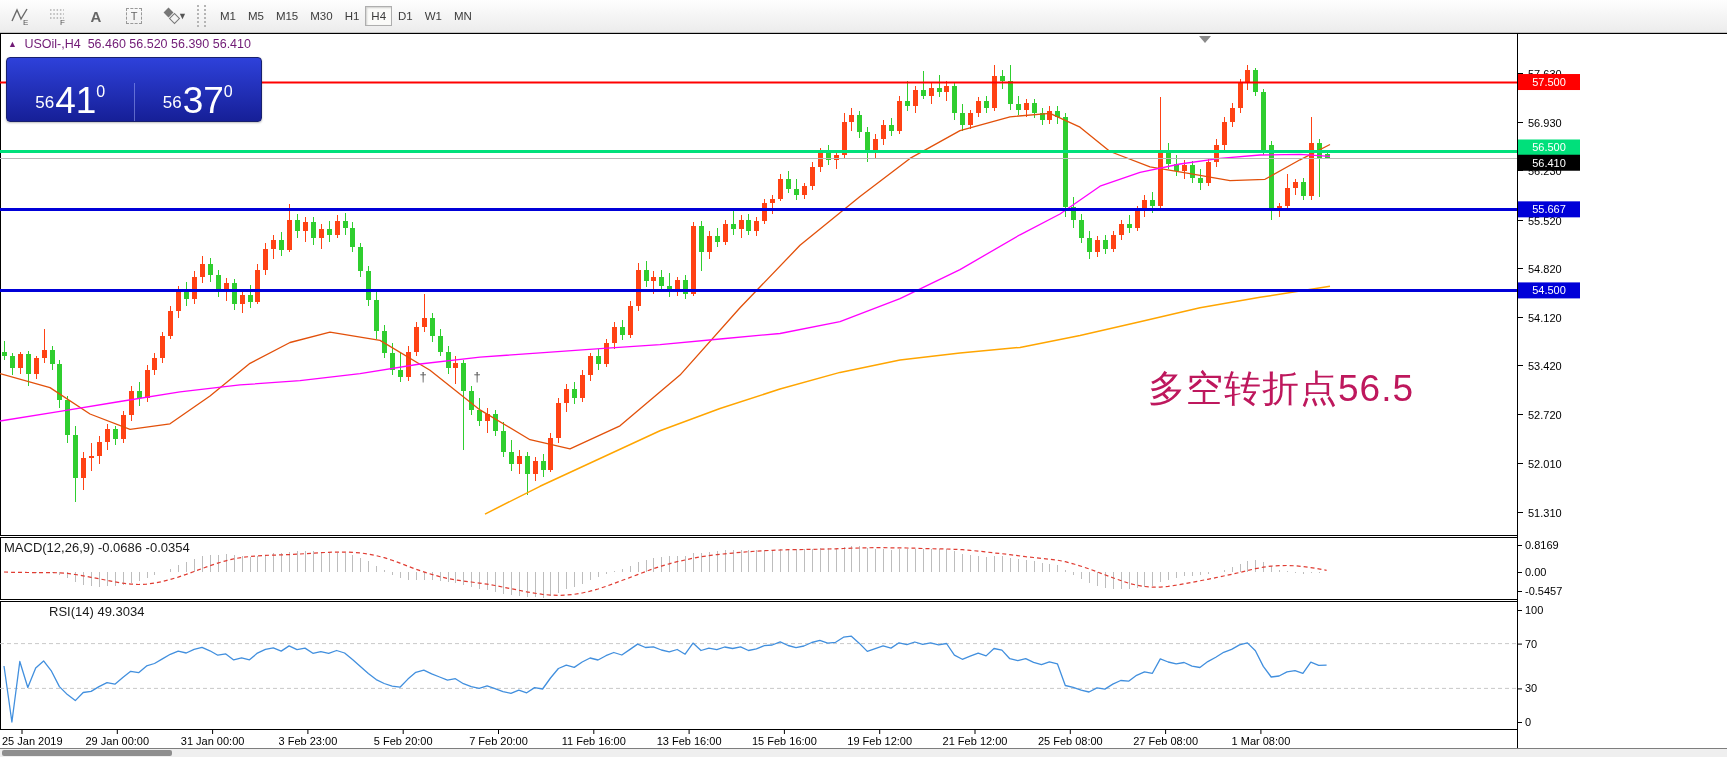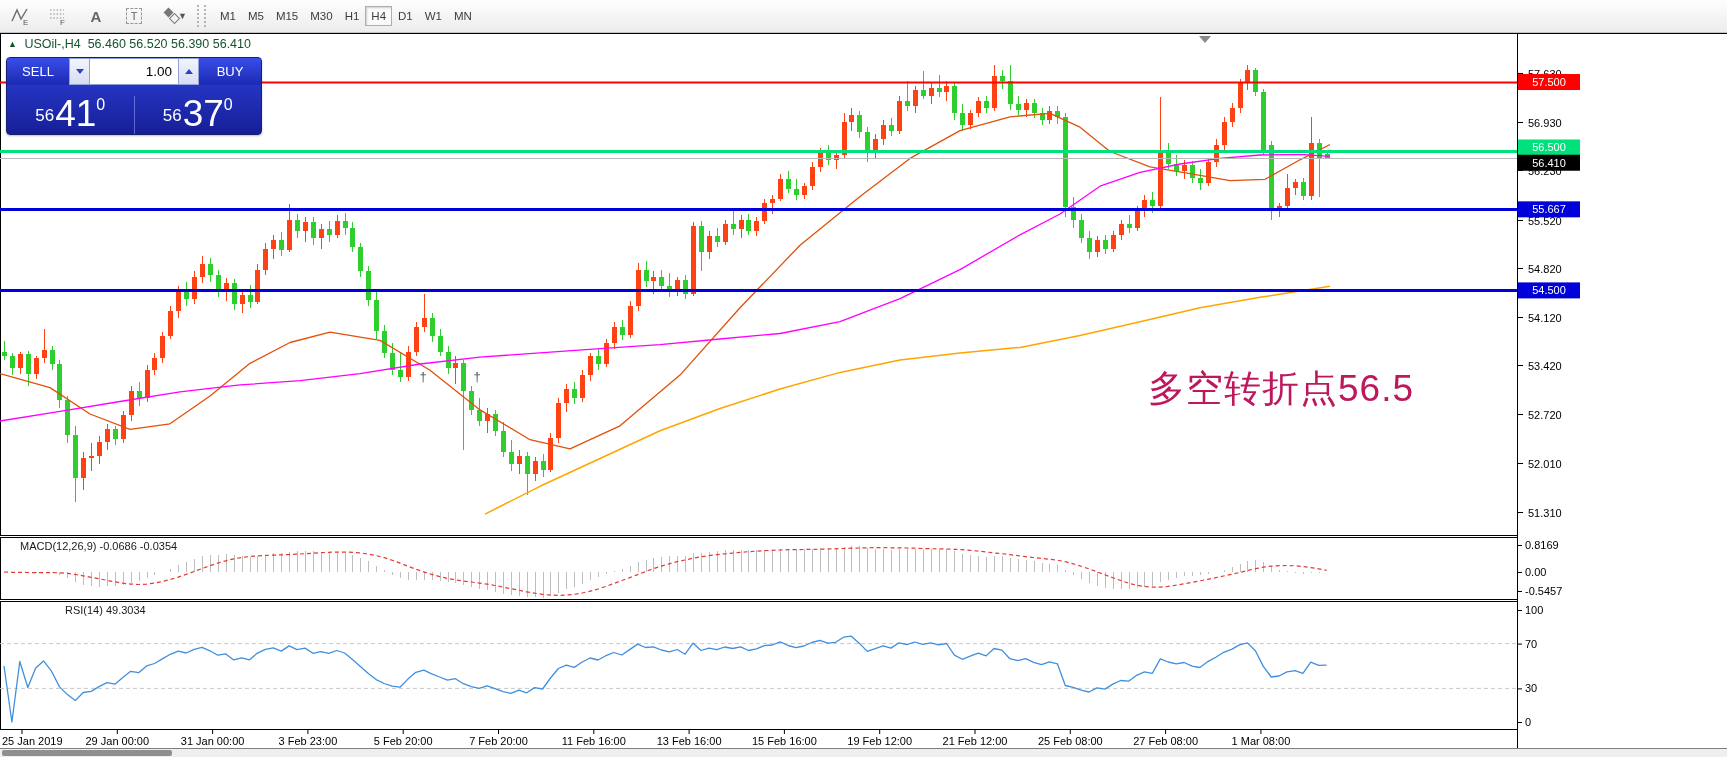--- a/index.html
+++ b/index.html
@@ -18,23 +18,23 @@
   .caret{font-size:9px;color:#555;margin-left:-6px;}
   .tb-sep{width:5px;height:22px;margin:0 8px 0 10px;
     border-left:2px dotted #b5b5b5;border-right:2px dotted #b5b5b5;}
   .timeframes{display:flex;align-items:flex-end;}
   .tf-btn{min-width:24px;padding:3px 5px;text-align:center;font-size:11.5px;color:#3c3c3c;
     background:transparent;border:1px solid transparent;font-family:inherit;}
   .tf-btn.active{background:#fbfbf9;border:1px solid #aeaeae;
     box-shadow:inset 1px 1px 2px rgba(0,0,0,.18);}
   
   #chart-svg{position:absolute;left:0;top:0;z-index:1;}
-  .chart-header{position:absolute;left:8px;top:37px;z-index:5;font-size:12.5px;color:#14532d;}
+  .chart-header{position:absolute;left:8px;top:37px;z-index:5;font-size:12.5px;color:#701a75;}
   .chart-header .tri{font-size:9px;vertical-align:1px;margin-right:4px;}
-  .ind-label{position:absolute;left:20px;z-index:5;font-size:11px;color:#1a1a1a;}
+  .ind-label{position:absolute;left:4px;z-index:5;font-size:13px;color:#1a1a1a;}
   #macd-label{top:540px;}
   #rsi-label{top:604px;margin-left:45px;}
   .annotation{position:absolute;left:1148px;top:364px;z-index:5;font-size:37px;
     color:#be185d;white-space:nowrap;letter-spacing:1px;}
   
   .trade-panel{position:absolute;left:6px;top:57px;width:254px;z-index:6;
     border-radius:4px;overflow:hidden;border:1px solid #18206e;
     background:linear-gradient(#2e41da,#161f97);box-shadow:0 1px 2px rgba(0,0,0,.25);}
   .tp-row1{display:flex;height:27px;align-items:stretch;}
   .tp-btn{flex:0 0 62px;display:flex;align-items:center;justify-content:center;
@@ -42,21 +42,21 @@
     border:none;font-family:inherit;}
   .spin{flex:0 0 19px;display:flex;align-items:center;justify-content:center;
     background:linear-gradient(#f2f5fd,#d6ddf3);border:1px solid #93a2d6;}
   .arrow-down{width:0;height:0;border-left:4px solid transparent;
     border-right:4px solid transparent;border-top:5px solid #2b41c8;}
   .arrow-up{width:0;height:0;border-left:4px solid transparent;
     border-right:4px solid transparent;border-bottom:5px solid #2b41c8;}
   .vol-input{flex:1;border:1px solid #8c9bd2;border-left:none;border-right:none;
     background:#fff;font-size:13.5px;text-align:right;padding:0 6px 0 0;
     font-family:inherit;color:#000;min-width:0;}
-  .tp-row2{display:flex;height:49px;align-items:flex-end;}
+  .tp-row2{display:flex;height:63px;align-items:flex-end;}
   .price-half{flex:1;display:flex;align-items:flex-end;justify-content:center;
     color:#fff;padding-bottom:3px;}
   .price-half + .price-half{border-left:1px solid rgba(180,190,255,.45);}
   .p-small{font-size:17px;margin:0 1px 5px 0;}
   .p-big{font-size:37px;line-height:34px;font-weight:400;}
   .p-sup{font-size:16px;margin-bottom:17px;}
   
   .hscroll{position:absolute;left:0;top:748px;width:1727px;height:9px;z-index:5;
     background:#efefef;border-top:1px solid #7e7e7e;}
   .hscroll-thumb{position:absolute;left:2px;top:1px;width:170px;height:6px;
@@ -719,31 +719,20 @@
     <line x1="1517" y1="722.5" x2="1522" y2="722.5" stroke="#000"></line>
   </svg>
 
 <div class="chart-header">
   <span class="tri">▲</span>
   <span>USOil-,H4</span>&nbsp;
   <span>56.460 56.520 56.390 56.410</span>
 </div>
 
 <div class="trade-panel">
-  <div class="tp-row1">
-    <button class="tp-btn">SELL</button>
-    <span class="spin">
-      <span class="arrow-down"></span>
-    </span>
-    <input class="vol-input" value="1.00" style="">
-    <span class="spin">
-      <span class="arrow-up"></span>
-    </span>
-    <button class="tp-btn">BUY</button>
-  </div>
   <div class="tp-row2">
     <div class="price-half">
       <span class="p-small">56</span>
       <span class="p-big">41</span>
       <span class="p-sup">0</span>
     </div>
     <div class="price-half">
       <span class="p-small">56</span>
       <span class="p-big">37</span>
       <span class="p-sup">0</span>

